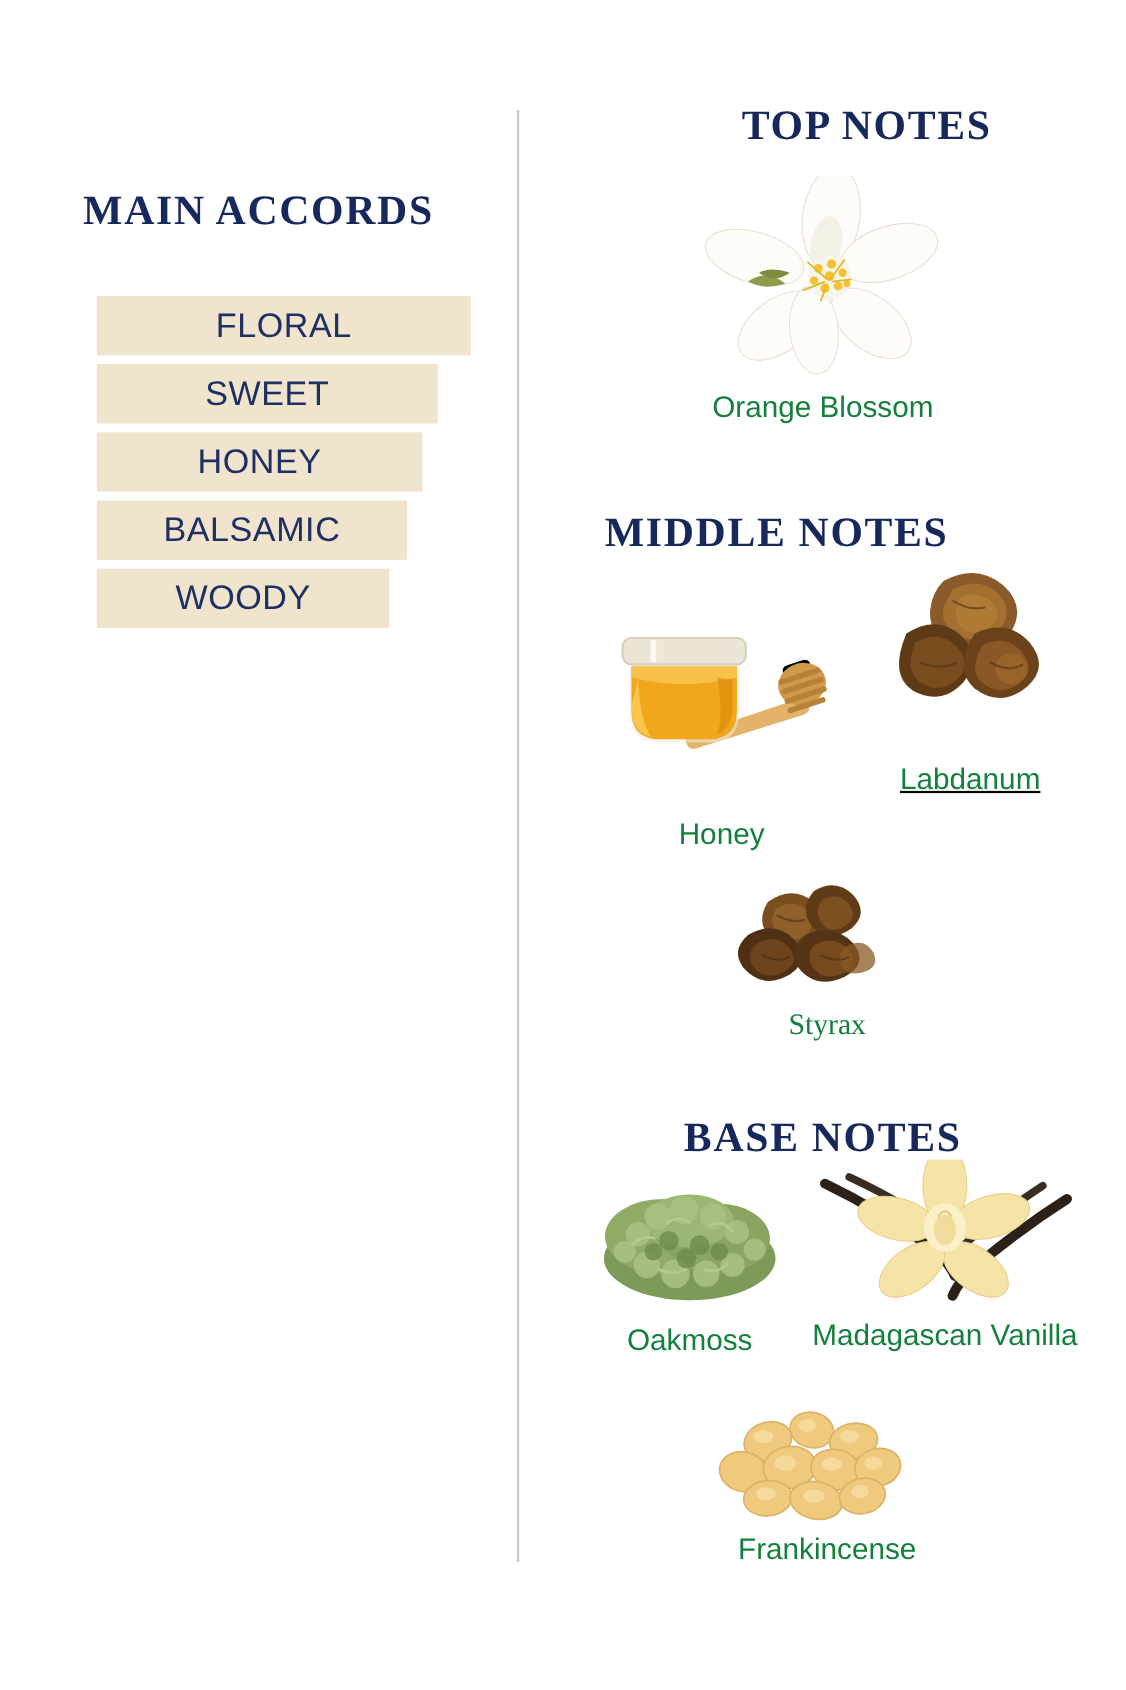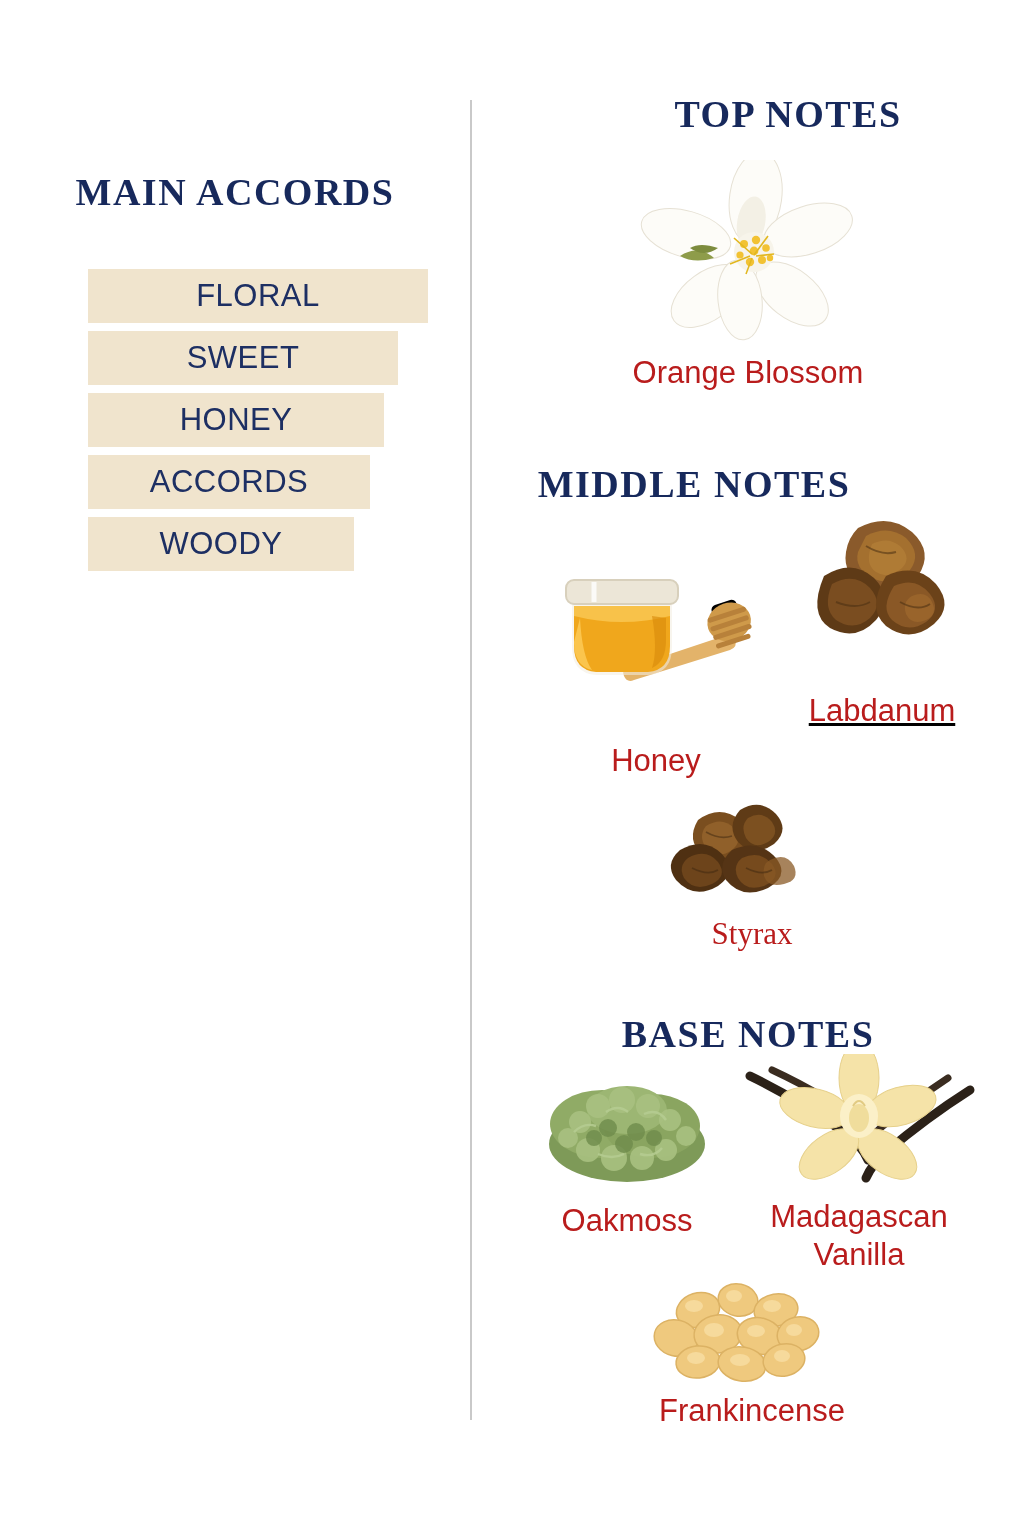--- a/index.html
+++ b/index.html
@@ -83,22 +83,22 @@
   }
   .section-title {
     text-align: center;
     font-family: "Liberation Serif", serif;
     font-weight: bold;
     font-size: 38px;
     letter-spacing: 1.5px;
     color: #17295c;
   }
   .note-caption {
-    font-size: 31px;
-    color: #b91c1c;
+    font-size: 27px;
+    color: #15803d;
     text-align: center;
     font-family: "Liberation Sans", sans-serif;
     line-height: 1.22;
   }
   .abs { position: absolute; }
 
   
   .art { display: block; }
 
   .note-item { position: absolute; text-align: center; }
@@ -124,21 +124,21 @@
           <span class="accord-label">SWEET</span>
         </div>
       </div>
       <div class="accord-row">
         <div class="accord-bar" style="width:296px">
           <span class="accord-label">HONEY</span>
         </div>
       </div>
       <div class="accord-row">
         <div class="accord-bar" style="width:282px">
-          <span class="accord-label">ACCORDS</span>
+          <span class="accord-label">BALSAMIC</span>
         </div>
       </div>
       <div class="accord-row">
         <div class="accord-bar" style="width:266px">
           <span class="accord-label">WOODY</span>
         </div>
       </div>
     </div>
   </div>
 
@@ -178,21 +178,21 @@
             <path d="M4 6 L-2 22"></path>
               <path d="M2 4 L-18 12"></path>
           </g>
           <path d="M-34 6 q-20 6 -34 -2 q18 -12 34 2 z" fill="#8e9c4a"></path>
           <path d="M-30 -4 q-18 -6 -28 0 q14 10 28 0 z" fill="#7d8c3e"></path>
         </g>
       </svg>
       <div class="note-caption" style="margin-top:4px;">Orange Blossom</div>
     </div>
 
-    <div class="section-title abs" style="left:0; top:462px; width:444px;">MIDDLE NOTES</div>
+    <div class="section-title abs" style="left:12px; top:462px; width:444px;">MIDDLE NOTES</div>
 
     <div class="note-item" style="left:44px; top:520px; width:280px;">
       <svg class="art" width="280" height="220" viewBox="0 0 280 220">
         <g>
           <path d="M112 148 L208 116 q8 -3 11 4 q3 7 -5 10 L118 160 q-7 3 -10 -4 q-3 -6 4 -8 z" fill="#e3b36a"></path>
           <g transform="translate(206,110) rotate(-18)">
             <rect x="-4" y="-26" width="26" height="12" rx="5" fill="#d9a košt"></rect>
           </g>
           <g transform="translate(208,112) rotate(-18)">
             <ellipse cx="8" cy="-8" rx="22" ry="19" fill="#cf9a4a"></ellipse>

